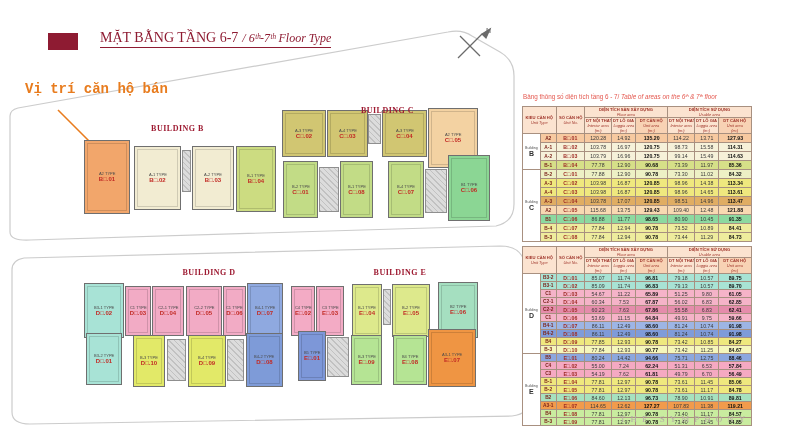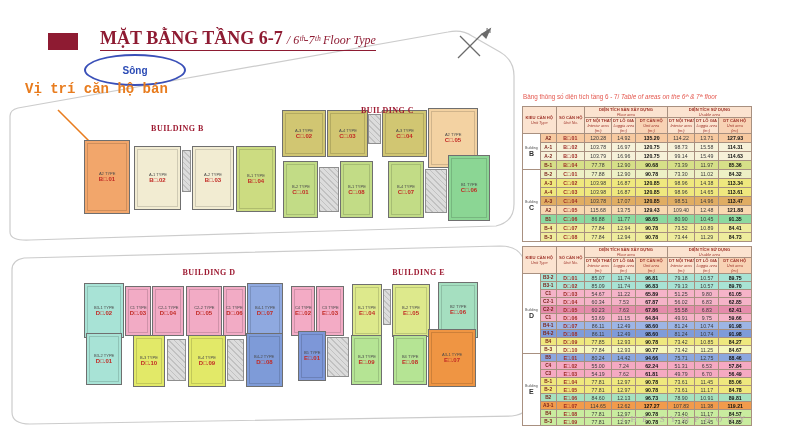--- a/index.html
+++ b/index.html
@@ -5,21 +5,21 @@
   html,body{margin:0;padding:0;background:#ffffff;}
   #canvas{position:relative;width:810px;height:430px;background:#ffffff;overflow:hidden;
           font-family:"Liberation Sans",sans-serif;}
   .abs{position:absolute;}
   svg.overlay{position:absolute;left:0;top:0;z-index:1;}
 
   
   #legend-square{left:48px;top:33px;width:30px;height:17px;background:#8e1b32;z-index:3;}
   #page-title{left:100px;top:28px;z-index:3;color:#8e1b32;font-family:"Liberation Serif",serif;
               border-bottom:1.5px solid #8e1b32;padding-bottom:1px;white-space:nowrap;}
-  #page-title .tvn{font-weight:bold;font-size:18px;}
+  #page-title .tvn{font-weight:normal;font-size:14px;}
   #page-title .ten{font-style:italic;font-size:12px;}
   #river-ellipse{left:84px;top:54px;width:98px;height:28px;border:2px solid #3a50b8;border-radius:50%;
                  display:flex;align-items:center;justify-content:center;z-index:3;}
   #river-label{color:#2b4bb5;font-weight:bold;font-size:10px;}
   #sale-note{left:25px;top:81px;color:#e87c1e;font-weight:bold;font-size:14px;z-index:3;font-family:Liberation Mono, monospace;}
 
   
   .bldg-label{z-index:3;color:#9e1b32;font-weight:bold;font-size:8px;text-align:center;
               font-family:"Liberation Serif",serif;letter-spacing:.5px;}
 
@@ -92,29 +92,26 @@
       <path d="M 482 34 l 8 -5 l -4 9 z" fill="#6b6b6b"></path>
       <text x="486" y="33" font-size="7" fill="#6b6b6b" stroke="none">N</text>
     </g>
   </svg>
 
   <div class="abs" id="legend-square"></div>
   <div class="abs" id="page-title">
     <span class="tvn">MẶT BẰNG TẦNG 6-7</span>
     <span class="ten">/ 6ᵗʰ-7ᵗʰ Floor Type</span>
   </div>
-  <div class="abs" id="river-ellipse">
-    <span id="river-label">Sông</span>
-  </div>
   <div class="abs" id="sale-note">Vị trí căn hộ bán</div>
 
   <div class="abs bldg-label" style="left:130px;top:124px;width:95px;">BUILDING B</div>
   <div class="abs bldg-label" style="left:340px;top:106px;width:95px;">BUILDING C</div>
   <div class="abs bldg-label" style="left:164px;top:268px;width:90px;">BUILDING D</div>
-  <div class="abs bldg-label" style="left:355px;top:268px;width:90px;text-align:right;">BUILDING E</div>
+  <div class="abs bldg-label" style="left:355px;top:268px;width:90px;">BUILDING E</div>
 
   <div class="unit u-orange" style="left:84px;top:140px;width:46px;height:74px">
     <span class="utype">A2 TYPE</span>
     <span class="uno">B□.01</span>
   </div>
   <div class="unit u-cream" style="left:134px;top:146px;width:47px;height:64px">
     <span class="utype">A-1 TYPE</span>
     <span class="uno">B□.02</span>
   </div>
   <div class="core" style="left:182px;top:150px;width:9px;height:42px"></div>

